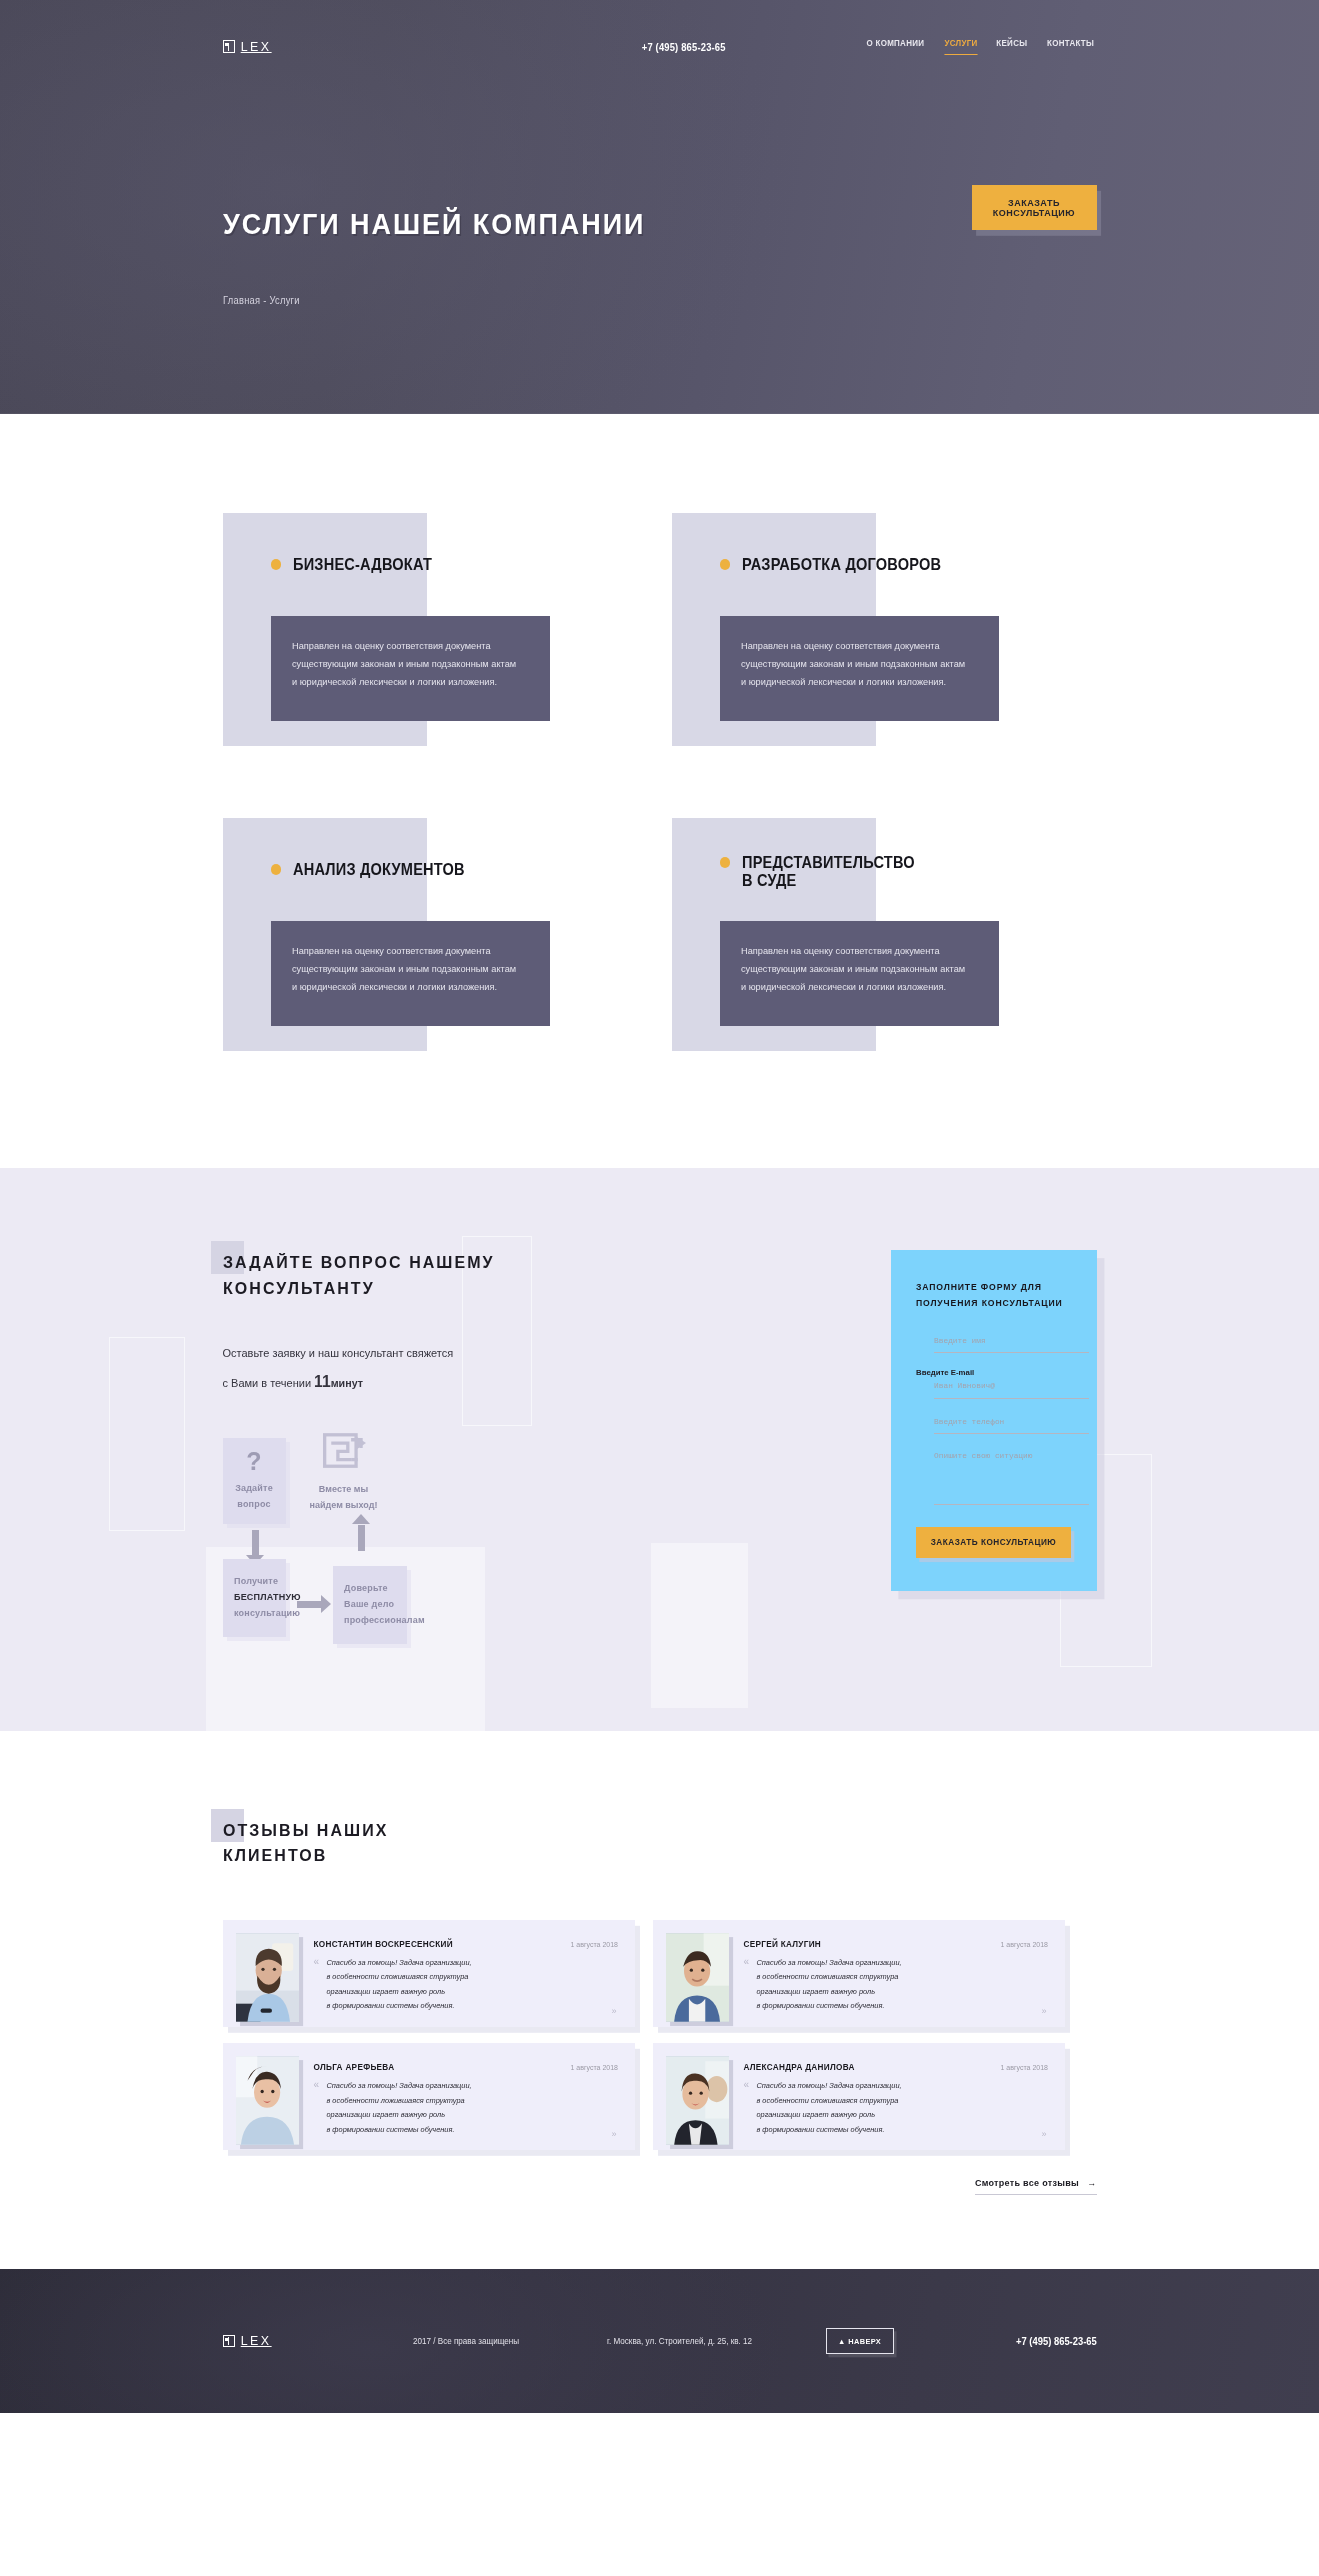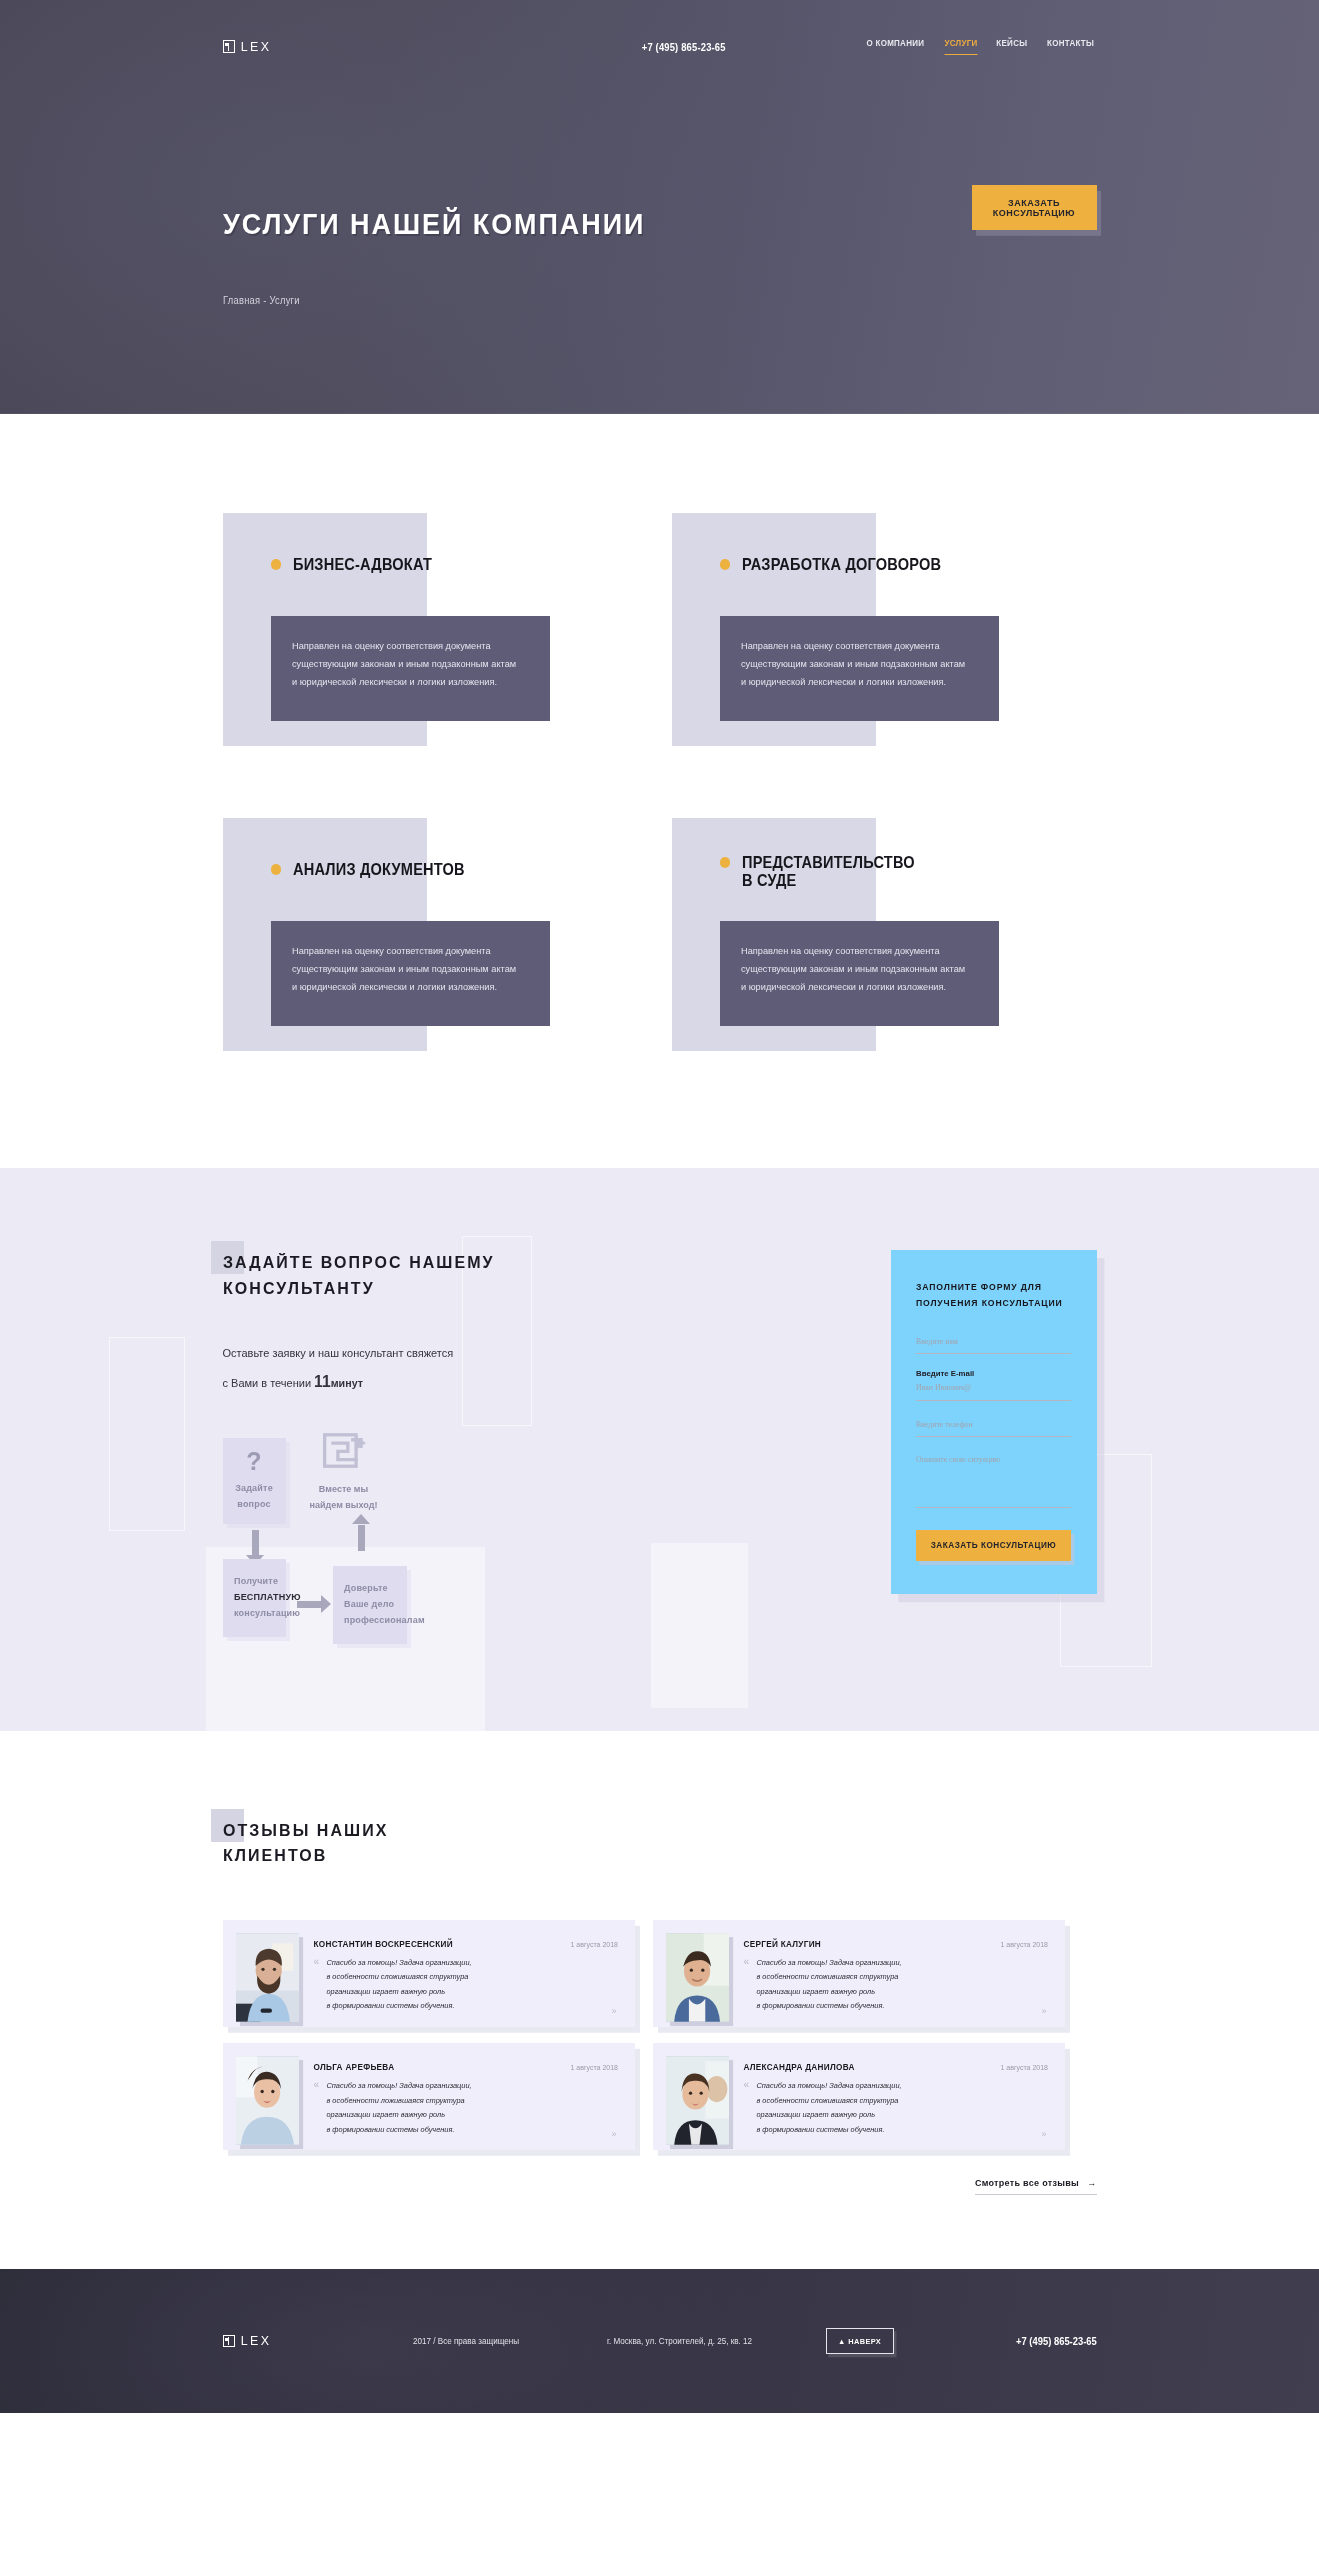--- a/index.html
+++ b/index.html
@@ -49,21 +49,21 @@
     flex: none;
   }
   .logo-mark::before {
     content: ""; position: absolute; left: 1.6px; top: 1.6px;
     width: 3.3px; height: 3.3px; background: #fff;
   }
   .logo-mark::after {
     content: ""; position: absolute; right: 1.2px; top: 1.2px; bottom: 1.2px;
     width: 3.7px; border-left: 1.2px solid #fff;
   }
-  .logo-text { font-weight: 400; }
+  .logo-text { font-weight: 400; text-decoration: underline; }
 
   .topbar-phone {
     margin-left: auto;
     color: #fff;
     font-size: 10.7px;
     font-weight: bold;
     letter-spacing: 0.2px;
     transform: scaleX(.88);
     transform-origin: center;
   }
@@ -297,26 +297,27 @@
     margin-bottom: 21.4px;
     transform: scaleX(.96);
     transform-origin: left top;
   }
   .field { margin-bottom: 5px; }
   .field input, .field textarea {
     width: 100%;
     border: none;
     border-bottom: 0.8px solid #b6b5bf;
     background: transparent;
-    font-family: Liberation Serif, serif;
+    font-family: Liberation Mono, monospace;
     font-size: 7.8px;
     color: #3b3a44;
     padding: 4.1px 0 7.4px;
     outline: none;
     display: block;
+    margin-left: 18px;
   }
   .field input::placeholder, .field textarea::placeholder { color: #a4a3ad; }
   .field-label {
     font-size: 7.8px; font-weight: bold; color: #222129; margin-bottom: 0.8px;
   }
   .field.gap { margin-top: 15px; }
   .field textarea { resize: none; height: 56px; padding-top: 3.3px; }
   .form-submit {
     margin-top: 16.5px;
     width: 100%; height: 31px;

